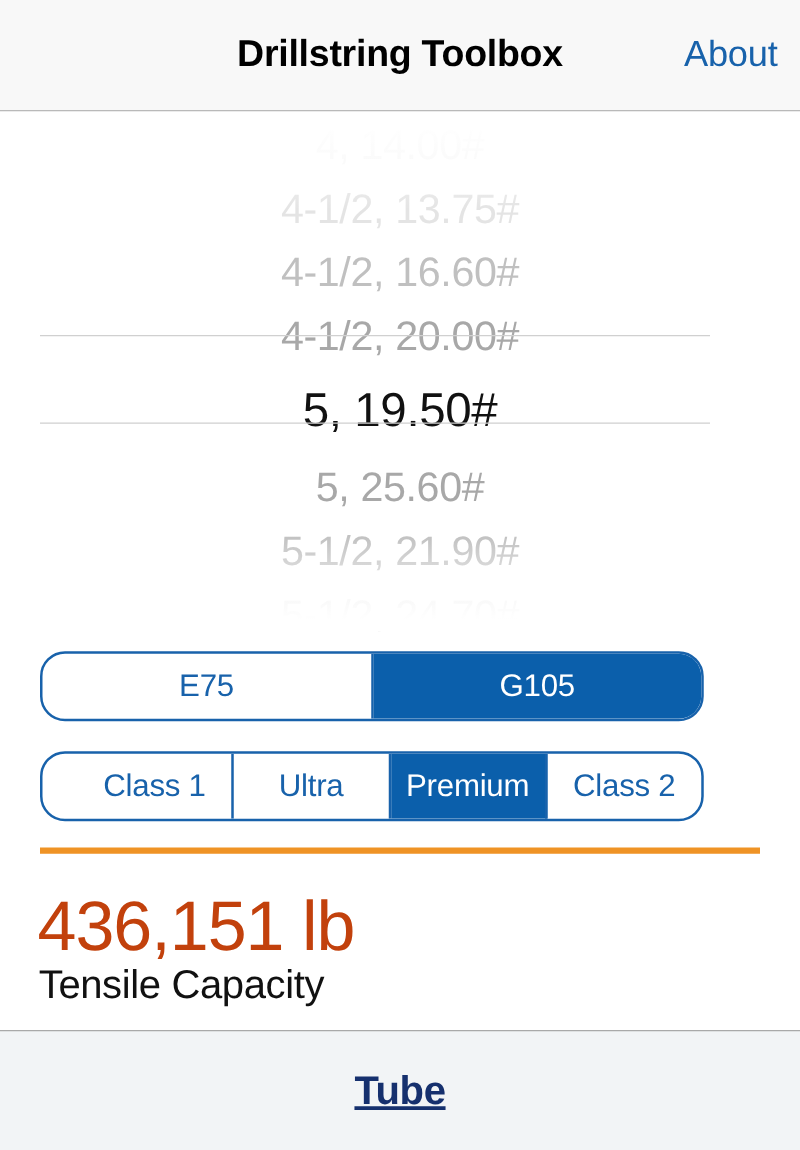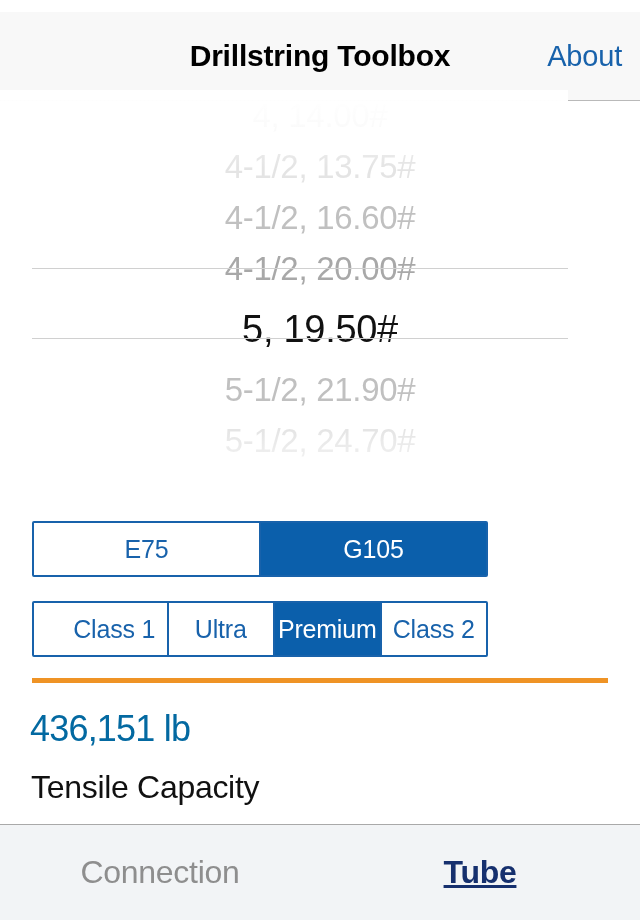--- a/index.html
+++ b/index.html
@@ -20,21 +20,20 @@
     position: absolute;
     top: 0; left: 0;
     width: 640px;
     height: 89px;
     background: #f8f8f8;
     border-bottom: 1px solid #b9b9b9;
     box-sizing: border-box;
     display: flex;
     align-items: center;
     justify-content: center;
-    margin-top: 12px;
   }
   .nav-title {
     font-size: 30px;
     font-weight: bold;
     color: #000000;
     letter-spacing: -0.2px;
   }
   .nav-about {
     position: absolute;
     right: 18px;
@@ -107,24 +106,24 @@
   }
   .picker-fade-bottom {
     bottom: 0;
     background: linear-gradient(to top, #ffffff 12%, rgba(255,255,255,0) 100%);
   }
 
   
   .segmented {
     position: absolute;
     left: 32px;
-    width: 456px;
+    width: 531px;
     height: 56px;
     border: 2px solid #1862ab;
-    border-radius: 2px;
+    border-radius: 20px;
     box-sizing: border-box;
     display: flex;
     overflow: hidden;
     background: #ffffff;
   }
   .segmented.grade { top: 521px; }
   .segmented.cls   { top: 601px; padding-left: 28px; }
 
   .seg {
     flex: 1 1 0;
@@ -150,22 +149,22 @@
     left: 32px;
     top: 678px;
     width: 576px;
     height: 5px;
     background: #ef9325;
   }
   .result-value {
     position: absolute;
     left: 30px;
     top: 708px;
-    font-size: 36px;
-    color: #0369a1;
+    font-size: 56px;
+    color: #c2410c;
     letter-spacing: -0.8px;
     white-space: nowrap;
   }
   .result-label {
     position: absolute;
     left: 31px;
     top: 769px;
     font-size: 32px;
     color: #111111;
     letter-spacing: -0.3px;
@@ -203,20 +202,21 @@
   <span class="nav-about">About</span>
 </div>
 
 <div class="picker">
   <div class="picker-track">
     <div class="picker-row pr-0">4, 14.00#</div>
     <div class="picker-row pr-1">4-1/2, 13.75#</div>
     <div class="picker-row pr-2">4-1/2, 16.60#</div>
     <div class="picker-row pr-3">4-1/2, 20.00#</div>
     <div class="picker-row selected">5, 19.50#</div>
+    <div class="picker-row pr-5">5, 25.60#</div>
     <div class="picker-row pr-6">5-1/2, 21.90#</div>
     <div class="picker-row pr-7">5-1/2, 24.70#</div>
 
   </div>
   <div class="picker-sep top"></div>
   <div class="picker-sep bottom"></div>
   <div class="picker-fade-top"></div>
   <div class="picker-fade-bottom"></div>
 </div>
 
@@ -230,15 +230,14 @@
   <div class="seg">Ultra</div>
   <div class="seg active">Premium</div>
   <div class="seg">Class 2</div>
 </div>
 
 <div class="rule"></div>
 <div class="result-value">436,151 lb</div>
 <div class="result-label">Tensile Capacity</div>
 
 <div class="tab-bar">
-  <div class="tab inactive">Connection</div>
   <div class="tab active">Tube</div>
 </div>
 
 </body></html>

